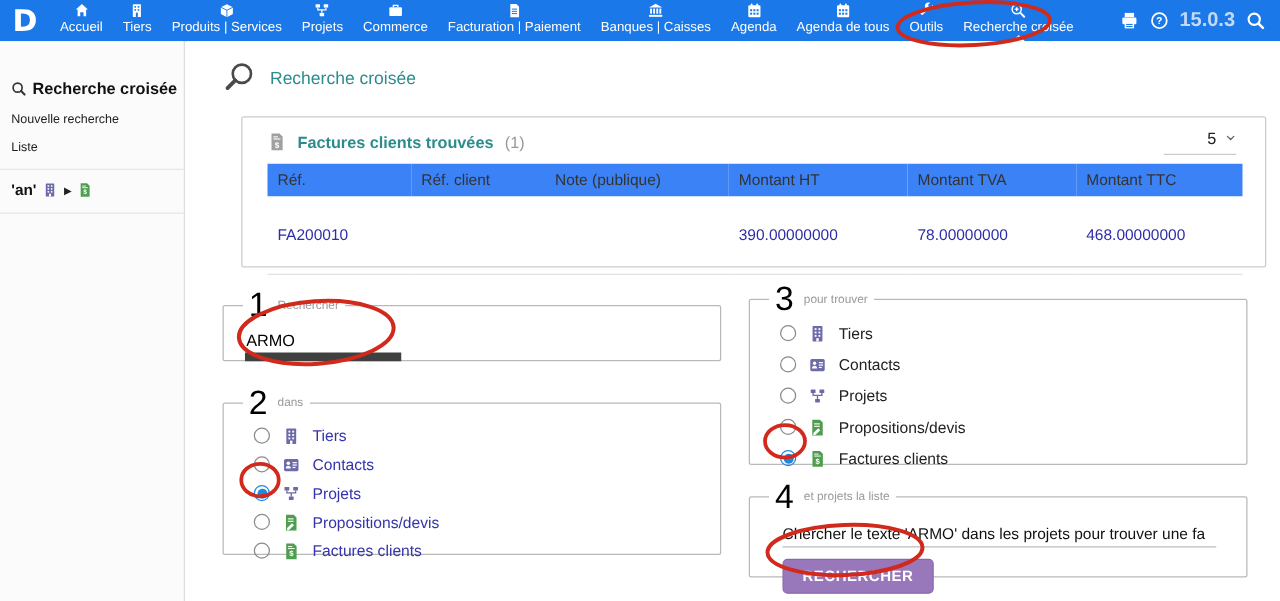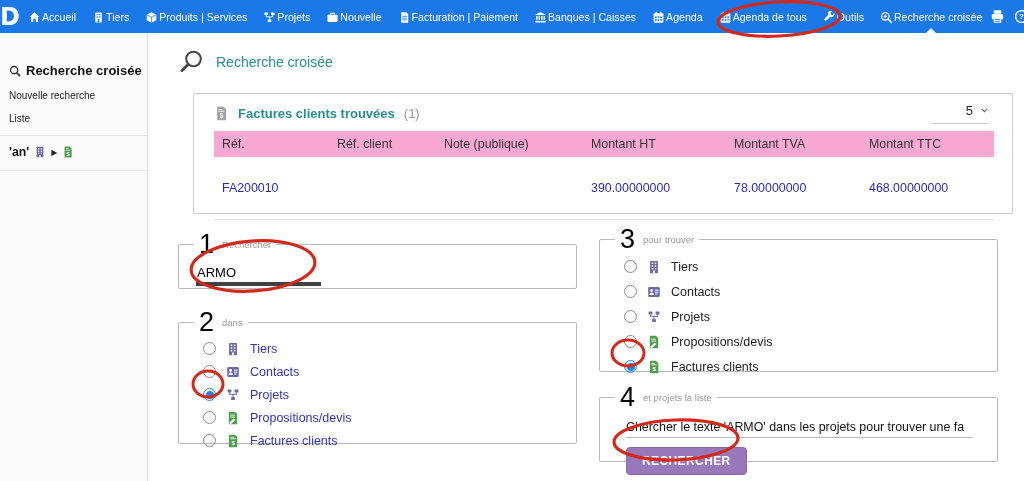--- a/index.html
+++ b/index.html
@@ -8,22 +8,22 @@
   body{
     width:1024px;height:481px;position:relative;overflow:hidden;
     font-family:"Liberation Sans","DejaVu Sans",sans-serif;background:#fff;color:#222;
   }
   
   .topnav{position:absolute;top:0;left:0;width:1024px;height:33px;background:var(--navblue);
     display:flex;align-items:stretch;color:#fff;}
   .logo{display:flex;align-items:center;justify-content:center;width:40px;
     font-size:24px;font-weight:bold;font-family:"DejaVu Sans",sans-serif;cursor:pointer;}
   .nav-items{display:flex;align-items:stretch;}
-  .nav-item{position:relative;display:flex;flex-direction:row;align-items:center;
-    justify-content:flex-end;padding:2px 8px 1px;gap:1px;cursor:pointer;white-space:nowrap;}
+  .nav-item{position:relative;display:flex;flex-direction:column;align-items:center;
+    justify-content:flex-start;padding:2px 8px 1px;gap:1px;cursor:pointer;white-space:nowrap;}
   .nav-item svg{width:13px;height:13px;display:block;}
   .nav-label{font-size:10.6px;}
   .nav-caret{position:absolute;bottom:0;left:50%;transform:translateX(-50%);width:0;height:0;
     border-left:5px solid transparent;border-right:5px solid transparent;border-bottom:5px solid #fff;}
   .nav-right{margin-left:auto;display:flex;align-items:center;gap:9px;padding-right:12px;}
   .nav-right svg{display:block;}
   .icon-btn{display:flex;align-items:center;cursor:pointer;}
   .version{font-size:16px;color:#c3d9f6;font-weight:bold;}
   
   .sidebar{position:absolute;top:33px;left:0;width:148px;bottom:0;background:#fbfbfb;
@@ -47,34 +47,34 @@
     border:1px solid #ccc;border-radius:2px;background:#fff;}
   .panel-head{display:flex;align-items:center;gap:9px;padding:12px 20px 9px;}
   .panel-head .eicon{width:15px;height:15px;color:#a0a0a0;}
   .panel-title{color:#2c8c8c;font-weight:bold;font-size:13px;}
   .panel-count{color:#999;font-size:13px;}
   .pagesize{position:absolute;right:23px;top:9px;width:58px;border-bottom:1px solid #ccc;
     padding-bottom:5px;font-size:13px;color:#222;display:flex;justify-content:flex-end;
     gap:7px;align-items:center;cursor:pointer;}
   .pagesize svg{width:9px;height:9px;color:#666;}
   table{border-collapse:collapse;table-layout:fixed;width:780px;margin:1px 20px 0;font-size:12.4px;}
-  thead th{background:#f9a8d4;text-align:left;font-weight:normal;color:#333;padding:6px 8px;margin-left:40px;}
+  thead th{background:#3b82f6;text-align:left;font-weight:normal;color:#333;padding:6px 8px;margin-left:40px;}
   tbody td{color:#2d2da8;padding:24px 8px;border-bottom:1px solid #e2e2e2;}
   td.link{cursor:pointer;}
   
   fieldset.box{position:absolute;border:1px solid #b9b9b9;border-radius:2px;margin:0;
     padding:0;background:#fff;}
   #box1{left:29px;top:199px;width:399px;height:57px;}
   #box2{left:29px;top:277px;width:399px;height:134px;}
   #box3{left:450px;top:194px;width:399px;height:145px;}
   #box4{left:450px;top:352px;width:399px;height:77px;}
   legend{display:flex;align-items:center;gap:8px;margin-left:15px;padding:0 5px;}
   .step-num{font-size:27px;line-height:0.9;color:#000;}
   .step-leg{font-size:9.5px;color:#999;}
-  .inp{margin:7px 0 0 17px;width:125px;border:none;border-bottom:4px solid #404040;
+  .inp{margin:7px 0 0 17px;width:125px;border:none;border-bottom:7px solid #404040;
     font-size:13px;color:#000;outline:none;padding:2px 1px;background:transparent;
     font-family:inherit;}
   .opts{display:flex;flex-direction:column;padding:3px 0 0 24px;}
   .opt{display:flex;align-items:center;gap:10px;height:23px;cursor:pointer;}
   #box3 .opt{height:25px;}
   .radio{width:13px;height:13px;border:1.8px solid #8b8b8b;border-radius:50%;
     position:relative;flex:none;}
   .opt.sel .radio{border-color:#1e88e5;}
   .opt.sel .radio::after{content:"";position:absolute;top:1.5px;left:1.5px;right:1.5px;
     bottom:1.5px;background:#1e88e5;border-radius:50%;}
@@ -267,21 +267,21 @@
     <div class="nav-item">
       <svg viewBox="0 0 16 16">
           <use href="#i-diagram"></use>
         </svg>
       <span class="nav-label">Projets</span>
     </div>
     <div class="nav-item">
       <svg viewBox="0 0 16 16">
           <use href="#i-briefcase"></use>
         </svg>
-      <span class="nav-label">Nouvelle</span>
+      <span class="nav-label">Commerce</span>
     </div>
     <div class="nav-item">
       <svg viewBox="0 0 16 16">
           <use href="#i-file"></use>
         </svg>
       <span class="nav-label">Facturation | Paiement</span>
     </div>
     <div class="nav-item">
       <svg viewBox="0 0 16 16">
           <use href="#i-bank"></use>

